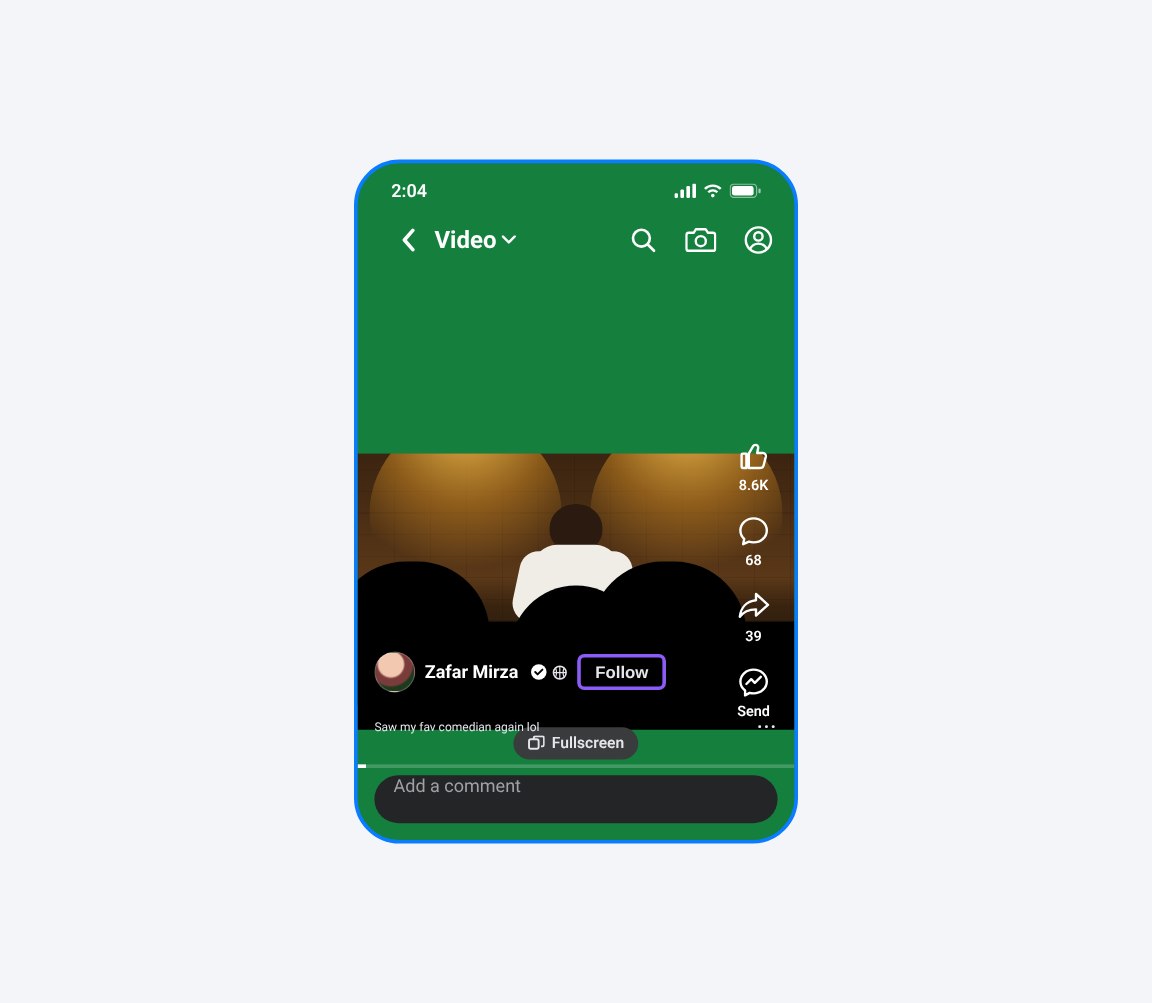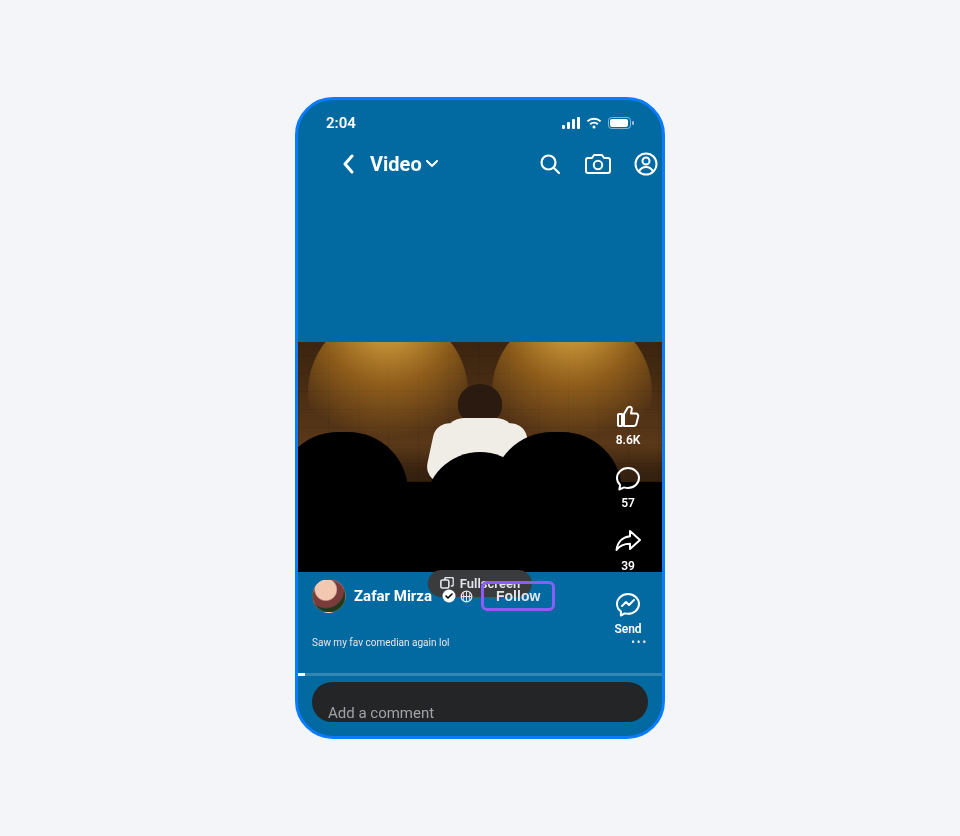--- a/index.html
+++ b/index.html
@@ -7,45 +7,44 @@
     font-family: -apple-system, BlinkMacSystemFont, "Segoe UI", Roboto, Helvetica, Arial, sans-serif;
     background: #f3f5f8;
     width: 960px;
     height: 836px;
     display: flex;
     align-items: center;
     justify-content: center;
   }
   .phone-frame {
     width: 370px;
-    height: 642px;
+    height: 570px;
     border: 3px solid #0a7cff;
     border-radius: 38px;
-    background: #0369a1;
+    background: #15803d;
     position: relative;
     overflow: hidden;
   }
   .status-bar {
     height: 46px;
     display: flex;
     align-items: center;
     justify-content: space-between;
     padding: 0 28px;
     color: #fff;
     font-weight: 600;
     font-size: 15px;
   }
   .status-icons { display: flex; align-items: center; gap: 6px; }
   .nav-bar {
     height: 36px;
     display: flex;
     align-items: center;
-    padding: 0 2px;
+    padding: 0 16px;
     gap: 8px;
-    margin-left: 22px;
   }
   .nav-title {
     color: #fff;
     font-weight: 700;
     font-size: 20px;
     display: flex;
     align-items: center;
     gap: 4px;
   }
   .nav-spacer { flex: 1; }
@@ -264,21 +263,21 @@
   }
   .comment-bar {
     position: absolute;
     left: 14px;
     right: 14px;
     bottom: 14px;
     height: 40px;
     background: #242526;
     border-radius: 20px;
     display: flex;
-    align-items: flex-end;
+    align-items: flex-start;
     padding: 0 16px;
     color: #9fa2a7;
     font-size: 15px;
   }
   svg { display: block; }
 </style>
 </head>
 <body>
 
 <div class="phone-frame">
@@ -365,21 +364,21 @@
       <div class="rail-item">
         <svg width="28" height="28" viewBox="0 0 28 28">
             <path d="M8 12h-3a1 1 0 00-1 1v10a1 1 0 001 1h3V12zm2 12h9.5a3 3 0 002.9-2.3l1.8-7.2A2.5 2.5 0 0021.8 11.5H17l.8-4.2a2.2 2.2 0 00-2.3-2.6c-.8 0-1.5.4-1.9 1.1L10 12v12z" stroke="#fff" stroke-width="2" fill="none" stroke-linejoin="round"></path>
           </svg>
         <span class="rail-label">8.6K</span>
       </div>
       <div class="rail-item">
         <svg width="28" height="28" viewBox="0 0 28 28">
             <path d="M14 3C7.9 3 3 7.5 3 13c0 2.7 1.2 5.2 3.2 7l-.9 4.5 4.8-2.1c1.2.4 2.5.6 3.9.6 6.1 0 11-4.5 11-10S20.1 3 14 3z" stroke="#fff" stroke-width="2" fill="none" stroke-linejoin="round"></path>
           </svg>
-        <span class="rail-label">57</span>
+        <span class="rail-label">68</span>
       </div>
       <div class="rail-item">
         <svg width="30" height="28" viewBox="0 0 30 28">
             <path d="M17 3l10 9-10 9v-5.2c-6 0-10.5 2-13.5 6.2.8-7.5 5.5-13 13.5-13.8V3z" stroke="#fff" stroke-width="2" fill="none" stroke-linejoin="round"></path>
           </svg>
         <span class="rail-label">39</span>
       </div>
       <div class="rail-item">
         <svg width="28" height="28" viewBox="0 0 28 28">
             <path d="M14 3C8 3 3 7.4 3 12.9c0 3 1.5 5.7 3.9 7.5v4.1l3.8-2.1c1 .3 2.1.4 3.3.4 6 0 11-4.4 11-9.9S20 3 14 3z" stroke="#fff" stroke-width="2" fill="none" stroke-linejoin="round"></path>

